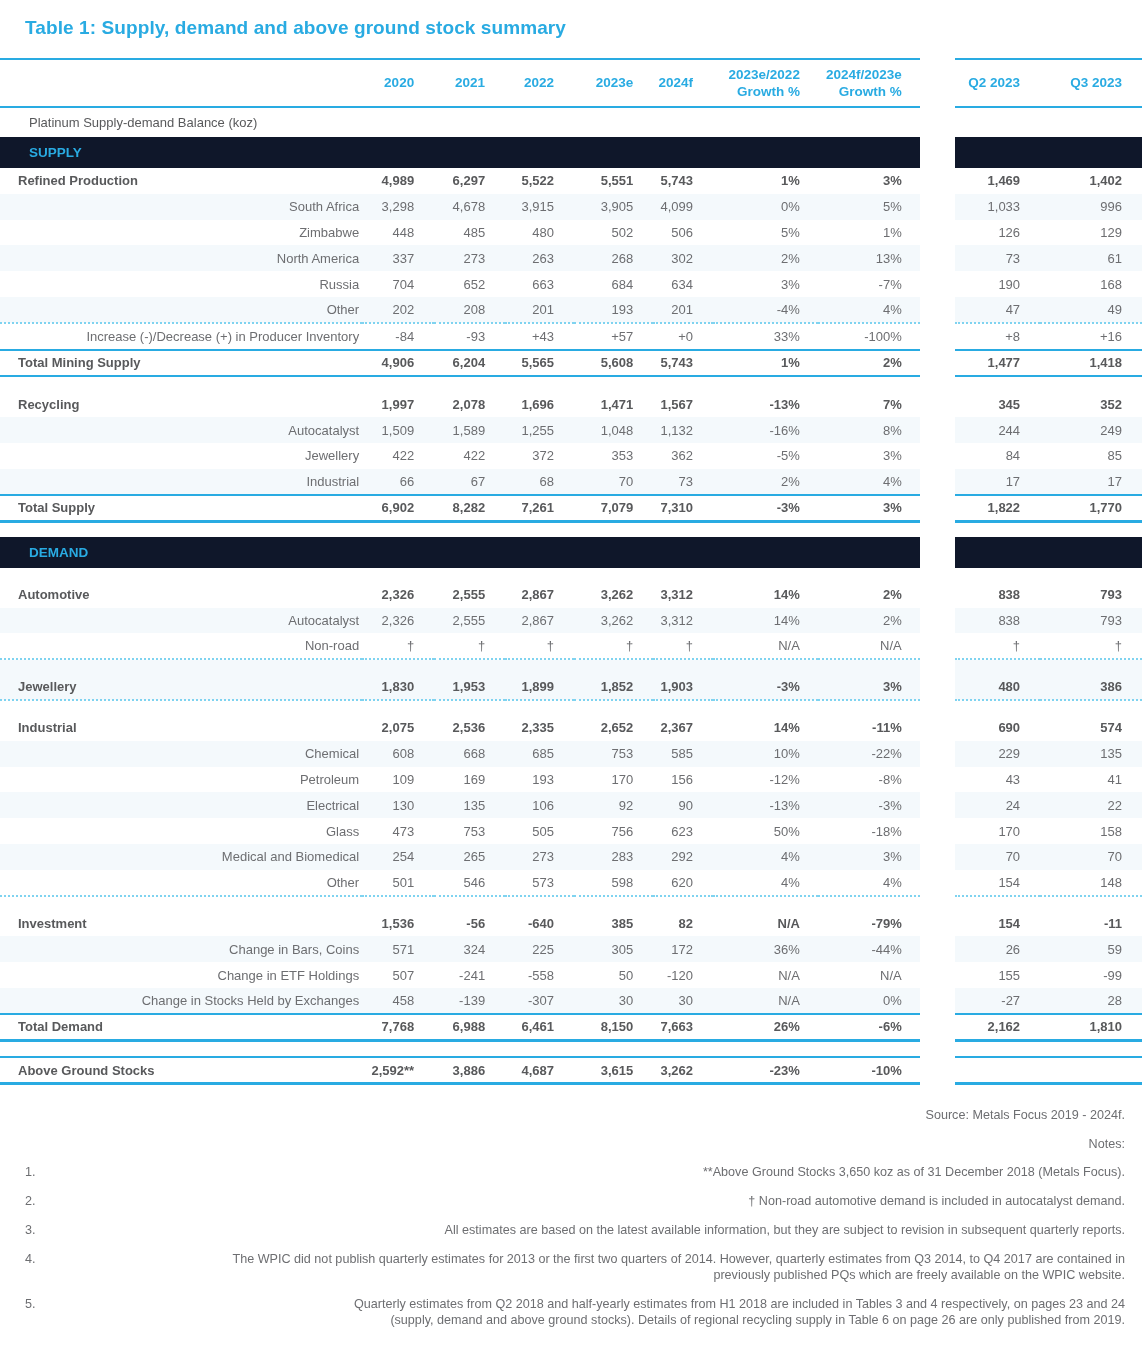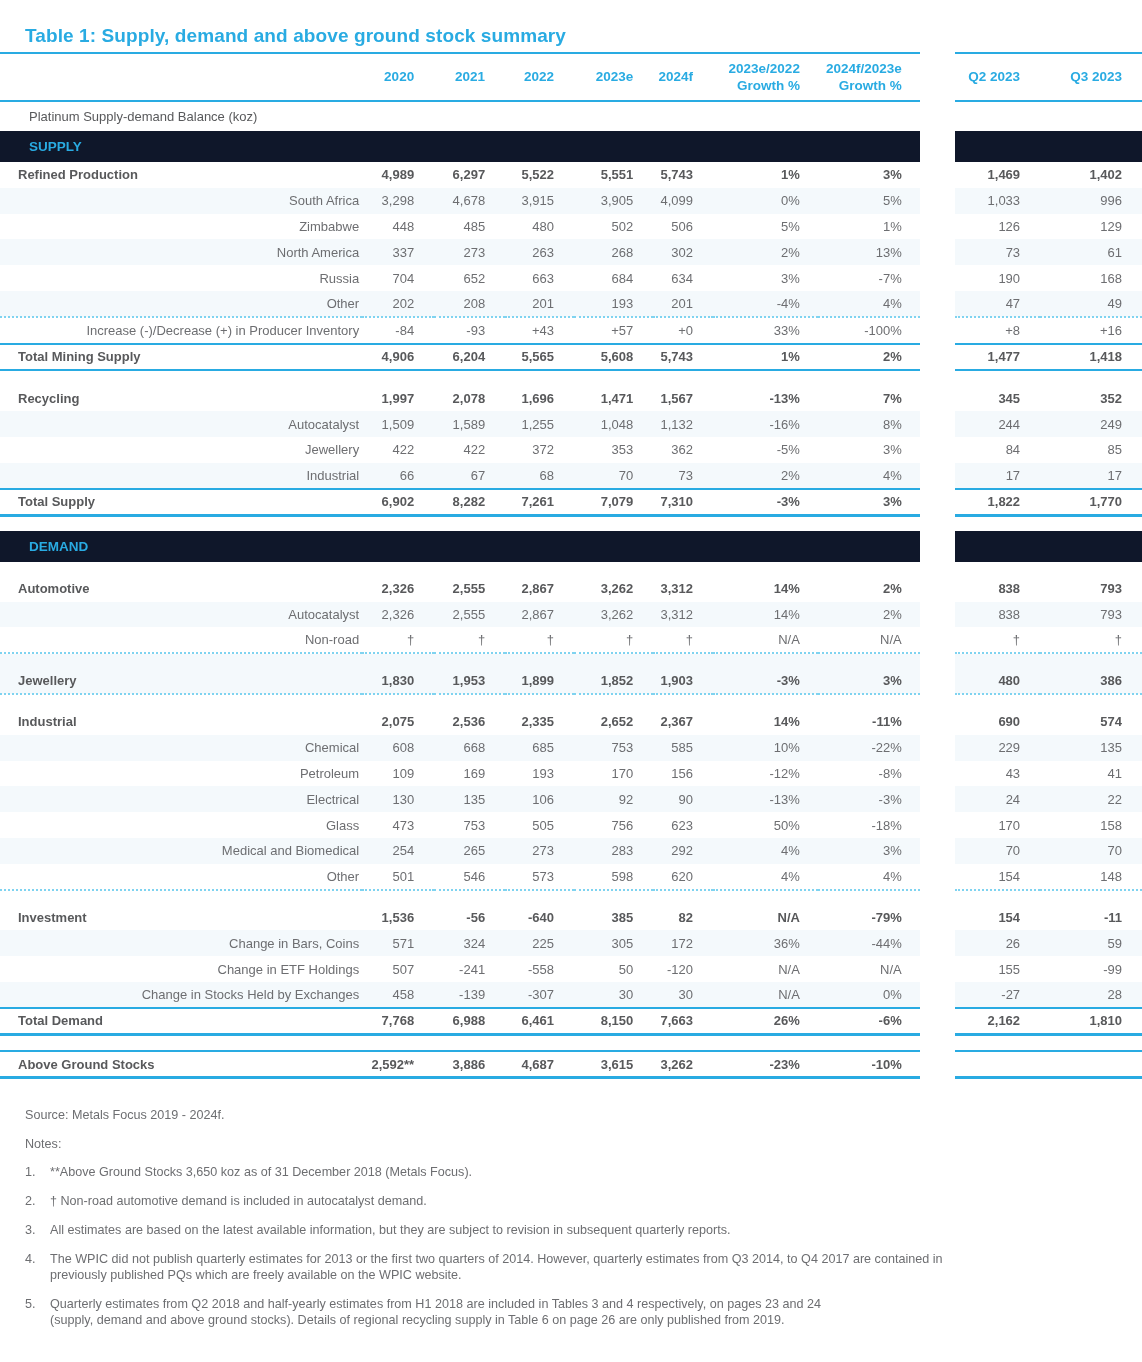--- a/index.html
+++ b/index.html
@@ -21,33 +21,33 @@
     height: 1362px;
     box-sizing: border-box;
     padding: 0;
     overflow: hidden;
   }
 
   
   .table-title {
     position: absolute;
     left: 25px;
-    top: 25px;
+    top: 17px;
     font-size: 19px;
     font-weight: bold;
     color: #29abe2;
     letter-spacing: 0.1px;
     white-space: nowrap;
   }
 
   
   .tbl-wrap {
     position: absolute;
     left: 0px;
-    top: 52px;
+    top: 58px;
     width: 1142px;
   }
   table.main {
     border-collapse: collapse;
     table-layout: fixed;
     width: 1142px;
     font-size: 13px;
   }
 
   
@@ -156,20 +156,21 @@
 
   
   .notes {
     position: absolute;
     left: 25px;
     top: 1107px;
     width: 1100px;
     font-size: 12.6px;
     color: #6d6e71;
     line-height: 16px;
+    text-align: right;
   }
   .notes .src { margin-bottom: 13px; }
   .notes .nhead { margin-bottom: 12px; }
   .notes ol {
     margin: 0;
     padding: 0;
     list-style: none;
   }
   .notes li {
     position: relative;

